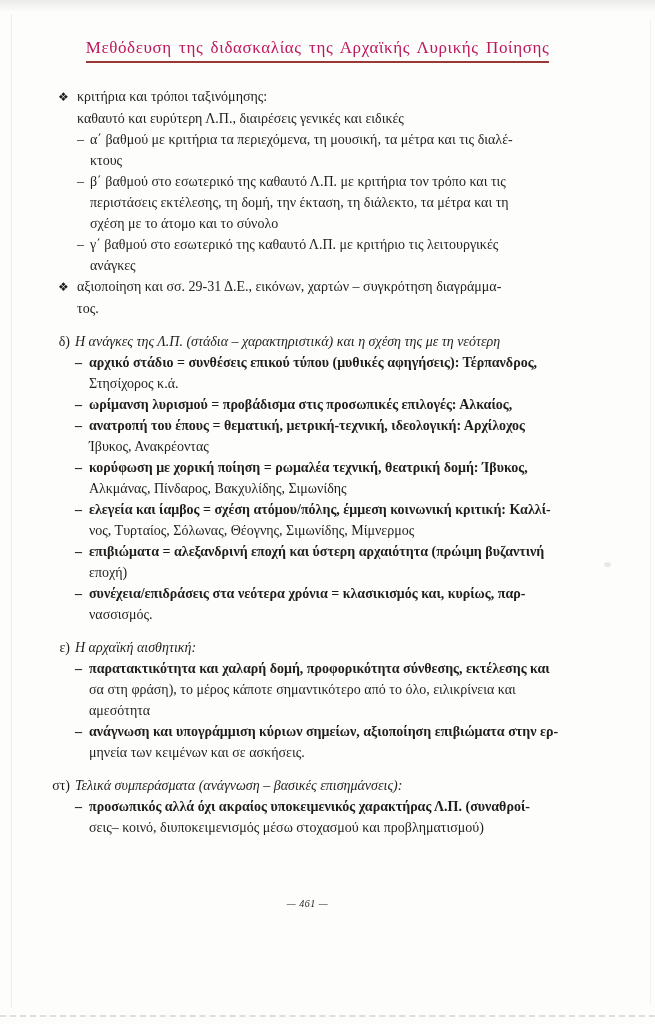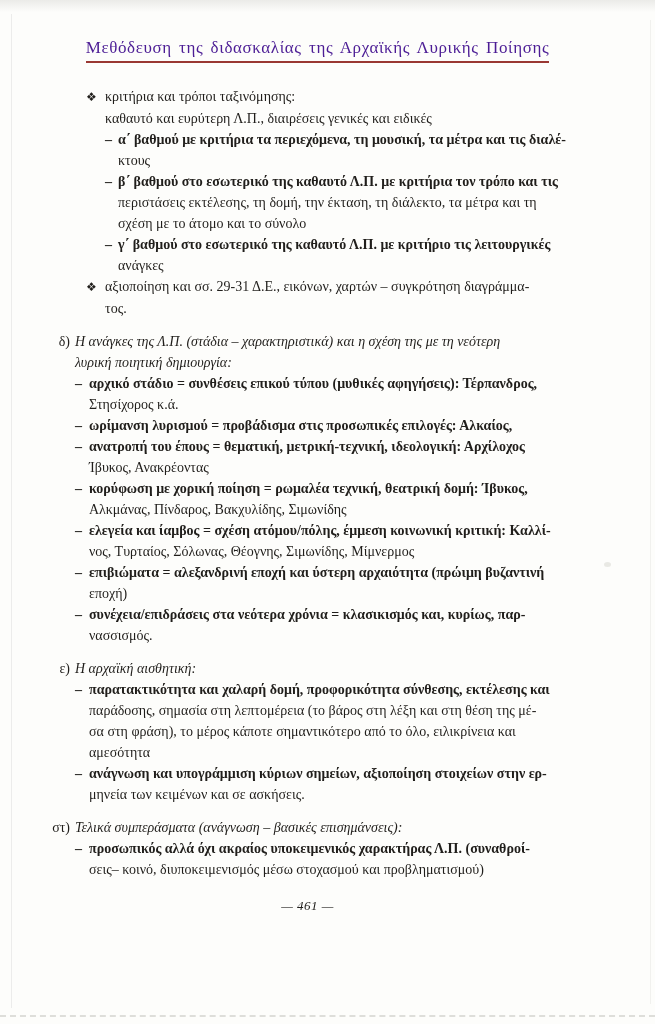--- a/index.html
+++ b/index.html
@@ -36,93 +36,91 @@
     border-bottom:2px solid;
   }
 
   
   .content { position:absolute; top:86px; left:46px; right:30px;
              font-size:14px; line-height:21px; white-space:nowrap; }
   .block { position:relative; }
   .block + .block { margin-top:12px; }
 
   
-  .bullets { margin-left:40px; }
+  .bullets { margin-left:12px; }
   .mk-d { display:inline-block; width:19px; font-size:12px; }
   .b-plain { padding-left:19px; }
-  .b-dash  { padding-left:19px;font-weight:bold; }
+  .b-dash  { padding-left:19px; }
   .b-dash .mk-dash { display:inline-block; width:13px; }
   .b-cont  { padding-left:32px; }
 
   
   .sec-head { position:relative; padding-left:29px; font-style:italic; }
   .sec-head-cont { padding-left:29px; font-style:italic; }
   .sec-label { position:absolute; left:-12px; width:36px; text-align:right;
                padding-right:0; font-style:normal; }
   .s-dash { padding-left:29px;font-weight:bold; }
   .s-dash .mk-dash { display:inline-block; width:14px; }
   .s-cont { padding-left:43px; }
 
   
   .page-number { position:absolute; top:898px; left:0; right:40px;
-                 text-align:center; font-style:italic; font-size:13px;
+                 text-align:center; font-style:italic; font-size:10px;
                  letter-spacing:.5px; }
 </style>
 </head>
 <body>
 
 <div class="page">
   <div class="scan-top"></div>
   <div class="scan-left"></div>
   <div class="scan-right"></div>
   <div class="scan-bottom"></div>
   <div class="scan-speck"></div>
 
   <div class="title-wrap">
-    <span class="page-title" style="color: #4c1d95; border-bottom-color: rgb(154, 56, 51);">Μεθόδευση της διδασκαλίας της Αρχαϊκής Λυρικής Ποίησης</span>
+    <span class="page-title" style="color: #be185d; border-bottom-color: rgb(154, 56, 51);">Μεθόδευση της διδασκαλίας της Αρχαϊκής Λυρικής Ποίησης</span>
   </div>
 
   <div class="content" id="content">
       <div class="block bullets">
         <div class="b-item"><span class="mk-d">❖</span><span class="lt">κριτήρια και τρόποι ταξινόμησης:</span></div>
         <div class="b-plain"><span class="lt">καθαυτό και ευρύτερη Λ.Π., διαιρέσεις γενικές και ειδικές</span></div>
         <div class="b-dash"><span class="mk-dash">–</span><span class="lt">α΄ βαθμού με κριτήρια τα περιεχόμενα, τη μουσική, τα μέτρα και τις διαλέ-</span></div>
         <div class="b-cont"><span class="lt">κτους</span></div>
         <div class="b-dash"><span class="mk-dash">–</span><span class="lt">β΄ βαθμού στο εσωτερικό της καθαυτό Λ.Π. με κριτήρια τον τρόπο και τις</span></div>
         <div class="b-cont"><span class="lt">περιστάσεις εκτέλεσης, τη δομή, την έκταση, τη διάλεκτο, τα μέτρα και τη</span></div>
         <div class="b-cont"><span class="lt">σχέση με το άτομο και το σύνολο</span></div>
         <div class="b-dash"><span class="mk-dash">–</span><span class="lt">γ΄ βαθμού στο εσωτερικό της καθαυτό Λ.Π. με κριτήριο τις λειτουργικές</span></div>
         <div class="b-cont"><span class="lt">ανάγκες</span></div>
         <div class="b-item"><span class="mk-d">❖</span><span class="lt">αξιοποίηση και σσ. 29-31 Δ.Ε., εικόνων, χαρτών – συγκρότηση διαγράμμα-</span></div>
         <div class="b-plain"><span class="lt">τος.</span></div>
       </div>
       <div class="block section">
         <div class="sec-head"><span class="sec-label">δ)</span><span class="ht">Η ανάγκες της Λ.Π. (στάδια – χαρακτηριστικά) και η σχέση της με τη νεότερη</span></div>
-        <div class="sec-head-cont"><span class="ht">λυρική ποιητική δημιουργία:</span></div>
         <div class="s-dash"><span class="mk-dash">–</span><span class="lt">αρχικό στάδιο = συνθέσεις επικού τύπου (μυθικές αφηγήσεις): Τέρπανδρος,</span></div>
         <div class="s-cont"><span class="lt">Στησίχορος κ.ά.</span></div>
         <div class="s-dash"><span class="mk-dash">–</span><span class="lt">ωρίμανση λυρισμού = προβάδισμα στις προσωπικές επιλογές: Αλκαίος,</span></div>
         <div class="s-dash"><span class="mk-dash">–</span><span class="lt">ανατροπή του έπους = θεματική, μετρική-τεχνική, ιδεολογική: Αρχίλοχος</span></div>
         <div class="s-cont"><span class="lt">Ίβυκος, Ανακρέοντας</span></div>
         <div class="s-dash"><span class="mk-dash">–</span><span class="lt">κορύφωση με χορική ποίηση = ρωμαλέα τεχνική, θεατρική δομή: Ίβυκος,</span></div>
         <div class="s-cont"><span class="lt">Αλκμάνας, Πίνδαρος, Βακχυλίδης, Σιμωνίδης</span></div>
         <div class="s-dash"><span class="mk-dash">–</span><span class="lt">ελεγεία και ίαμβος = σχέση ατόμου/πόλης, έμμεση κοινωνική κριτική: Καλλί-</span></div>
         <div class="s-cont"><span class="lt">νος, Τυρταίος, Σόλωνας, Θέογνης, Σιμωνίδης, Μίμνερμος</span></div>
         <div class="s-dash"><span class="mk-dash">–</span><span class="lt">επιβιώματα = αλεξανδρινή εποχή και ύστερη αρχαιότητα (πρώιμη βυζαντινή</span></div>
         <div class="s-cont"><span class="lt">εποχή)</span></div>
         <div class="s-dash"><span class="mk-dash">–</span><span class="lt">συνέχεια/επιδράσεις στα νεότερα χρόνια = κλασικισμός και, κυρίως, παρ-</span></div>
         <div class="s-cont"><span class="lt">νασσισμός.</span></div>
       </div>
       <div class="block section">
         <div class="sec-head"><span class="sec-label">ε)</span><span class="ht">Η αρχαϊκή αισθητική:</span></div>
         <div class="s-dash"><span class="mk-dash">–</span><span class="lt">παρατακτικότητα και χαλαρή δομή, προφορικότητα σύνθεσης, εκτέλεσης και</span></div>
-        <div class="s-cont"><span class="lt">παράδοσης, σημασία στη λεπτομέρεια (το βάρος στη λέξη και στη θέση της μέ-</span></div>
         <div class="s-cont"><span class="lt">σα στη φράση), το μέρος κάποτε σημαντικότερο από το όλο, ειλικρίνεια και</span></div>
         <div class="s-cont"><span class="lt">αμεσότητα</span></div>
-        <div class="s-dash"><span class="mk-dash">–</span><span class="lt">ανάγνωση και υπογράμμιση κύριων σημείων, αξιοποίηση στοιχείων στην ερ-</span></div>
+        <div class="s-dash"><span class="mk-dash">–</span><span class="lt">ανάγνωση και υπογράμμιση κύριων σημείων, αξιοποίηση επιβιώματα στην ερ-</span></div>
         <div class="s-cont"><span class="lt">μηνεία των κειμένων και σε ασκήσεις.</span></div>
       </div>
       <div class="block section">
         <div class="sec-head"><span class="sec-label">στ)</span><span class="ht">Τελικά συμπεράσματα (ανάγνωση – βασικές επισημάνσεις):</span></div>
         <div class="s-dash"><span class="mk-dash">–</span><span class="lt">προσωπικός αλλά όχι ακραίος υποκειμενικός χαρακτήρας Λ.Π. (συναθροί-</span></div>
         <div class="s-cont"><span class="lt">σεις– κοινό, διυποκειμενισμός μέσω στοχασμού και προβληματισμού)</span></div>
       </div>
     </div>
 
   <div class="page-number">— 461 —</div>

